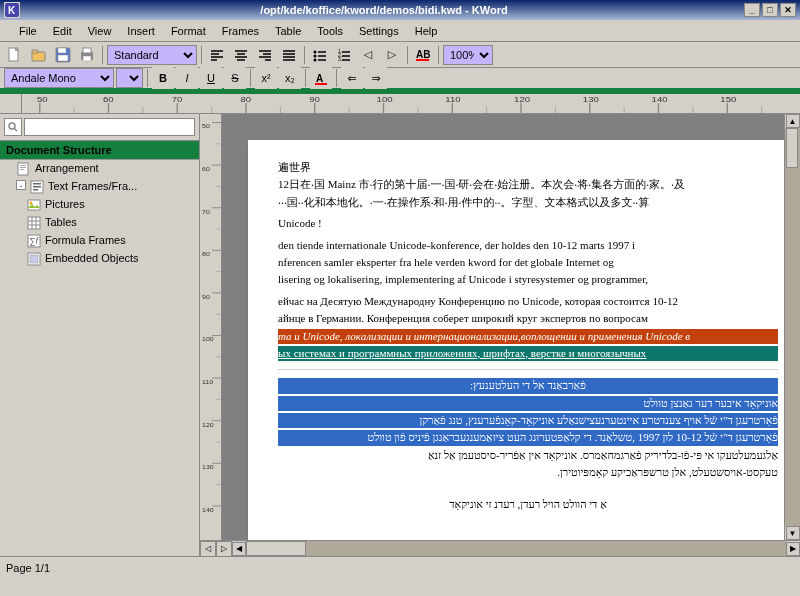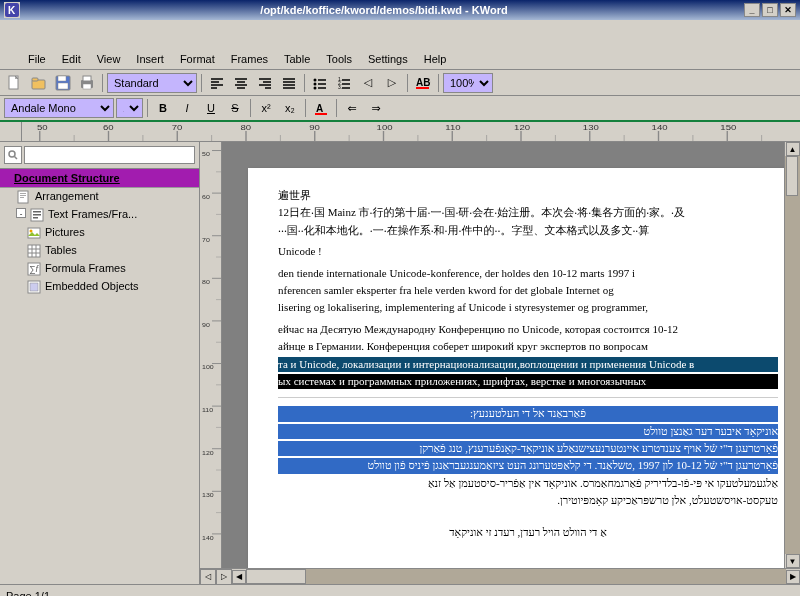--- a/index.html
+++ b/index.html
@@ -28,23 +28,22 @@
       color: #000;
     }
     .titlebar-icon { width: 16px; height: 16px; background: #d4d0c8; margin-right: 4px; display: flex; align-items: center; justify-content: center; font-size: 10px; }
 
     
     .menubar {
       background: #d4d0c8;
       height: 22px;
       display: flex;
       align-items: center;
-      padding: 0 20px;
+      padding: 0 11px;
       border-bottom: 1px solid #888;
-      margin-top: 28px;
     }
     .menubar-item {
       padding: 2px 8px;
       font-size: 11px;
       cursor: pointer;
     }
 
     
     .toolbar {
       background: #d4d0c8;
@@ -75,21 +74,21 @@
     .zoom-select { width: 50px; }
 
     
     .toolbar2 {
       background: #d4d0c8;
       height: 26px;
       display: flex;
       align-items: center;
       padding: 2px 4px;
       gap: 2px;
-      border-bottom: 2px solid #15803d;
+      border-bottom: 6px solid #15803d;
     }
 
     
     .ruler-area {
       display: flex;
       height: 20px;
       background: #d4d0c8;
     }
     .ruler-corner { width: 22px; height: 20px; background: #d4d0c8; border-right: 1px solid #888; border-bottom: 1px solid #888; }
     .ruler-h {
@@ -135,26 +134,25 @@
       flex: 1; height: 18px; font-size: 10px;
       border: 1px solid #888; padding: 0 2px;
     }
 
     
     .doc-structure {
       flex: 1;
       overflow: auto;
     }
     .doc-structure-title {
-      padding: 3px 14px;
+      padding: 3px 6px;
       font-size: 11px;
       font-weight: bold;
-      background: #a21caf;
+      background: #15803d;
       border-bottom: 1px solid #999;
-      text-decoration: underline;
     }
     .tree-item {
       display: flex;
       align-items: flex-start;
       padding: 2px 6px;
       font-size: 11px;
       cursor: pointer;
     }
     .tree-item.indent1 { padding-left: 16px; }
     .tree-item.indent2 { padding-left: 26px; }
@@ -637,22 +635,22 @@
 
           <div class="page-paragraph">
             <div class="page-line">den tiende internationale Unicode-konference, der holdes den 10-12 marts 1997 i</div>
             <div class="page-line">nferencen samler eksperter fra hele verden kword for det globale Internet og</div>
             <div class="page-line">lisering og lokalisering, implementering af Unicode i styresystemer og programmer,</div>
           </div>
 
           <div class="page-paragraph">
             <div class="page-line">ейчас на Десятую Международну Конференцию по Unicode, которая состоится 10-12</div>
             <div class="page-line">айнце в Германии. Конференция соберет широкий круг экспертов по  вопросам</div>
-            <div class="page-line" style="background-color:#0c4a6e; color:white;">та и Unicode, локализации и интернационализации,воплощении и применения Unicode в</div>
-            <div class="page-line" style="background-color:#000000; color:white;">ых системах и программных приложениях, шрифтах, верстке и многоязычных</div>
+            <div class="page-line" style="background-color:#c2410c; color:white;font-style:italic;">та и Unicode, локализации и интернационализации,воплощении и применения Unicode в</div>
+            <div class="page-line" style="background-color:#0f766e; color:white;text-decoration:underline;">ых системах и программных приложениях, шрифтах, верстке и многоязычных</div>
           </div>
 
           <div style="border-top: 1px solid #ccc; margin: 8px 0;"></div>
 
           <div class="page-paragraph rtl">
             <div class="page-line" style="background-color:#316AC5; color:white; direction:rtl; text-align:center;">פֿאַרבאַנד אל די העלטענעץ:</div>
             <div class="page-line" style="background-color:#316AC5; color:white; direction:rtl; text-align:right;">אוניקאָד איבער דער גאַנצן טוולט</div>
             <div class="page-line" style="background-color:#316AC5; color:white; direction:rtl; text-align:right;">פֿאָרטרעגן ד"י שֿל אויף צענדטרע איינטערנעצישנאַלע אוניקאָד-קאָנפֿערענץ, טנג פֿאַרקן</div>
             <div class="page-line" style="background-color:#316AC5; color:white; direction:rtl; text-align:right;">פֿאָרטרעגן ד"י שֿל 10-12 לון 1997 ,טשלאַנד. די קלאַפּטערונג העט ציזאַמענגעבראַנגן פֿיניס פֿון טוולט</div>
             <div class="page-line rtl">אַלגעמעלטעקו אי פּי-פֿו-בלדיריק פֿאַרגמחאַמרס. אוניקאָד אין אַפֿריר-סיסטעמן אַל זנאַ</div>

